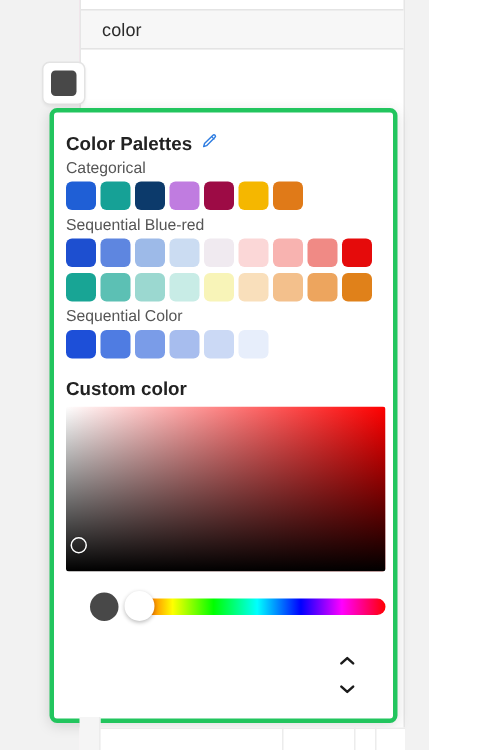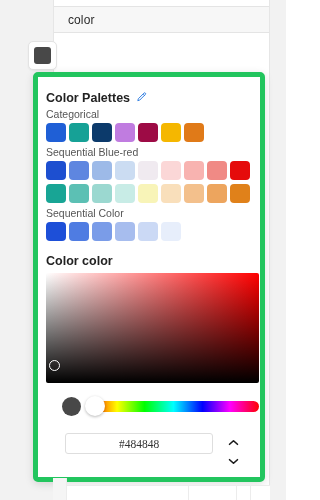--- a/index.html
+++ b/index.html
@@ -95,21 +95,21 @@
   }
 
   
   .popup {
     position: absolute;
     left: 33px;
     top: 72px;
     width: 232px;
     height: 410px;
     background: #ffffff;
-    border: 5px solid #22c55e;
+    border: 3px solid #22c55e;
     border-radius: 5px;
     box-sizing: border-box;
     box-shadow: 0 2px 9px rgba(0,0,0,.13);
     overflow: hidden;
   }
 
   .popup-title-row {
     position: absolute;
     left: 8px;
     top: 12px;
@@ -363,31 +363,30 @@
             <span class="pal-sw" style="background: rgb(29, 79, 216);"></span>
             <span class="pal-sw" style="background: rgb(79, 124, 226);"></span>
             <span class="pal-sw" style="background: rgb(122, 156, 232);"></span>
             <span class="pal-sw" style="background: rgb(167, 189, 238);"></span>
             <span class="pal-sw" style="background: rgb(203, 217, 245);"></span>
             <span class="pal-sw" style="background: rgb(231, 238, 251);"></span>
           </div>
         </div>
       </div>
 
-    <span class="custom-title">Color color</span>
+    <span class="custom-title">Custom color</span>
 
     <div class="sv-area">
       <span class="sv-cursor"></span>
     </div>
 
     <span class="preview-dot" id="preview-dot" style="background: rgb(72, 72, 72);"></span>
     <div class="hue-slider"></div>
     <span class="hue-handle"></span>
 
-    <input class="hex-input" type="text" id="hex-input" value="#484848" style="">
 
 
     <div class="stepper">
       <span>
         <svg width="11" height="7" viewBox="0 0 12 8">
           <path d="M1.5 6L6 2l4.5 4" fill="none" stroke="#1b1b1b" stroke-width="1.9" stroke-linecap="round" stroke-linejoin="round"></path>
         </svg>
       </span>
       <span>
         <svg width="11" height="7" viewBox="0 0 12 8">

